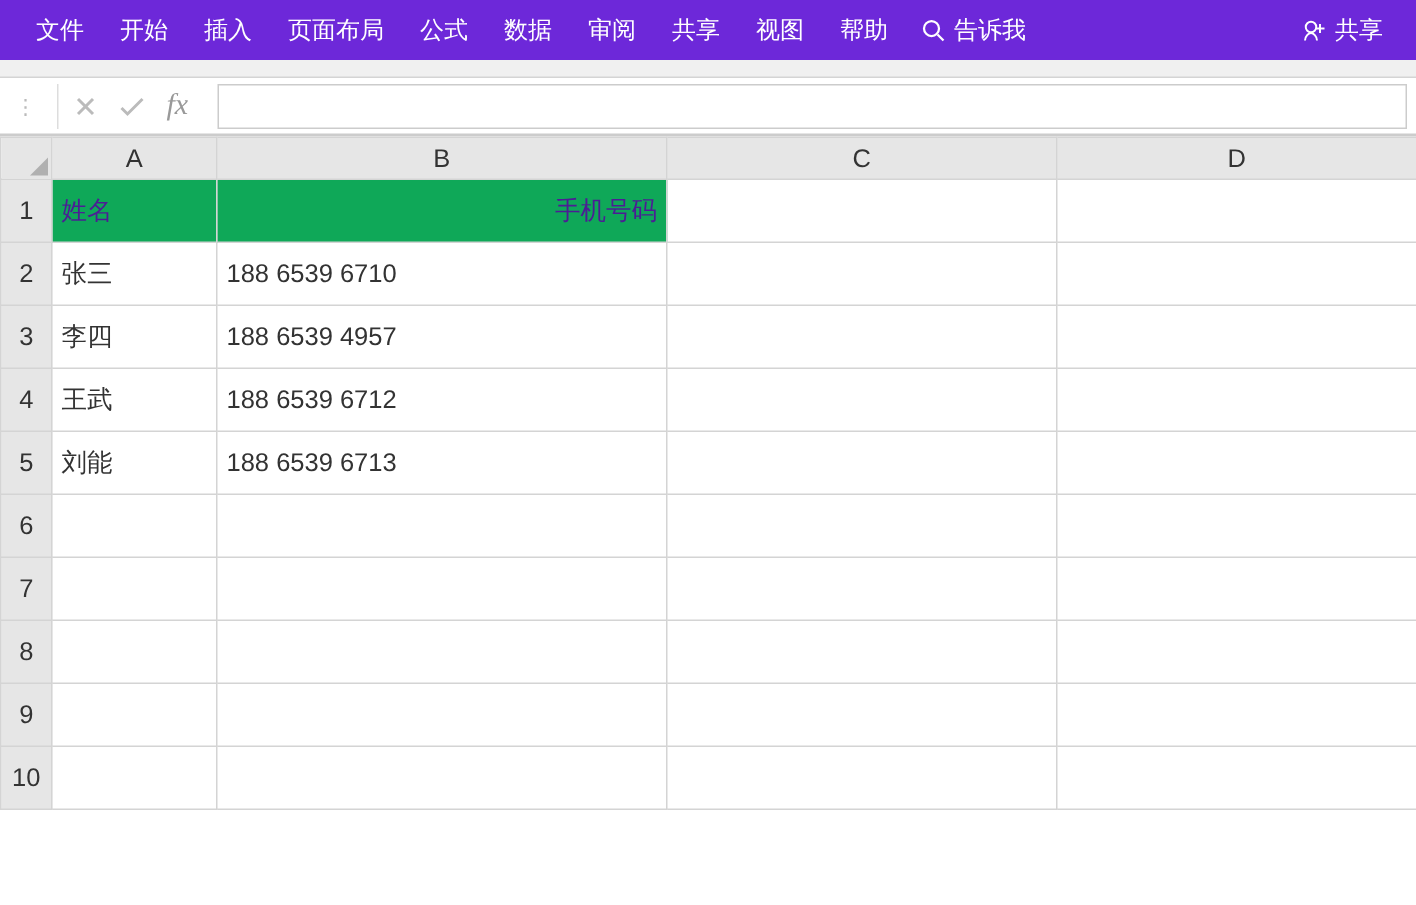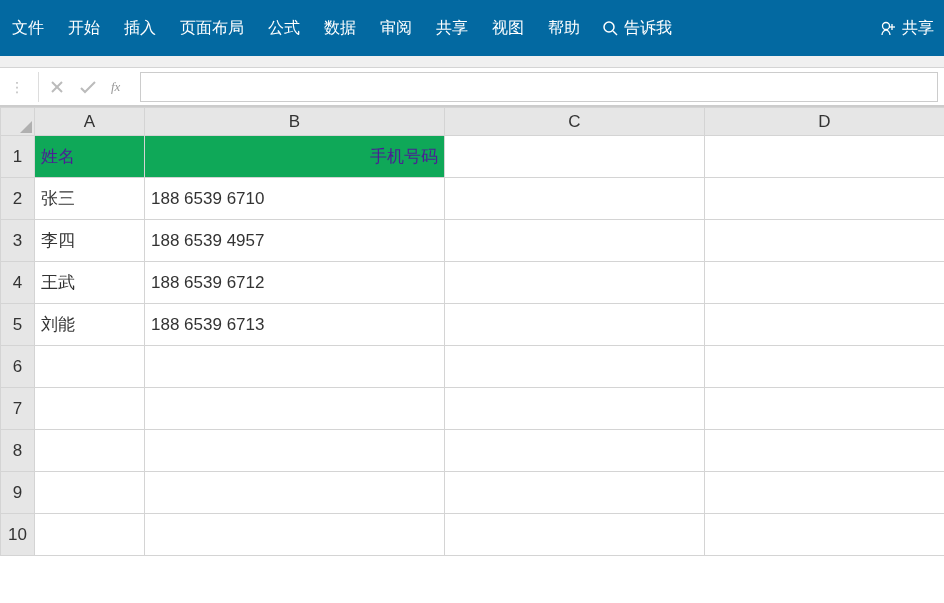--- a/index.html
+++ b/index.html
@@ -1,23 +1,23 @@
 <!DOCTYPE html>
 <html><head>
   <meta charset="utf-8">
   <style>
     * { margin: 0; padding: 0; box-sizing: border-box; font-family: "Microsoft YaHei", Arial, sans-serif; }
     body { width: 944px; height: 603px; overflow: hidden; background: #fff; position: relative; }
 
     .ribbon {
-      background: #0369a1;
-      height: 56px;
-      display: flex;
-      align-items: center;
-      padding: 0 0;
+      background: #6d28d9;
+      height: 40px;
+      display: flex;
+      align-items: center;
+      padding: 0 12px;
       color: #fff;
       font-size: 16px;
     }
     .ribbon-tab {
       padding: 0 12px;
       height: 40px;
       display: flex;
       align-items: center;
       cursor: pointer;
       white-space: nowrap;
@@ -78,21 +78,21 @@
     .fx-btn {
       color: #bbb;
       font-size: 18px;
       cursor: pointer;
       display: flex;
       align-items: center;
     }
     .fx-label {
       color: #999;
       font-style: italic;
-      font-size: 13px;
+      font-size: 20px;
       font-family: "Times New Roman", serif;
       text-align: center;
     }
     .formula-input {
       flex: 1;
       height: 30px;
       border: 1px solid #ccc;
       background: #fff;
       padding: 0 6px;
       font-size: 15px;

